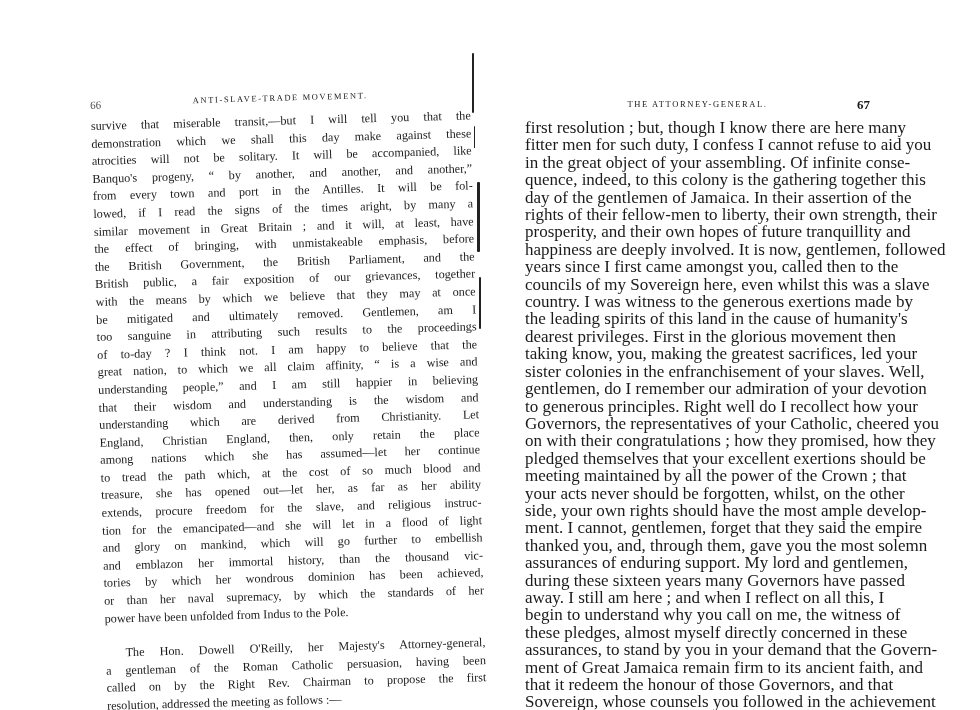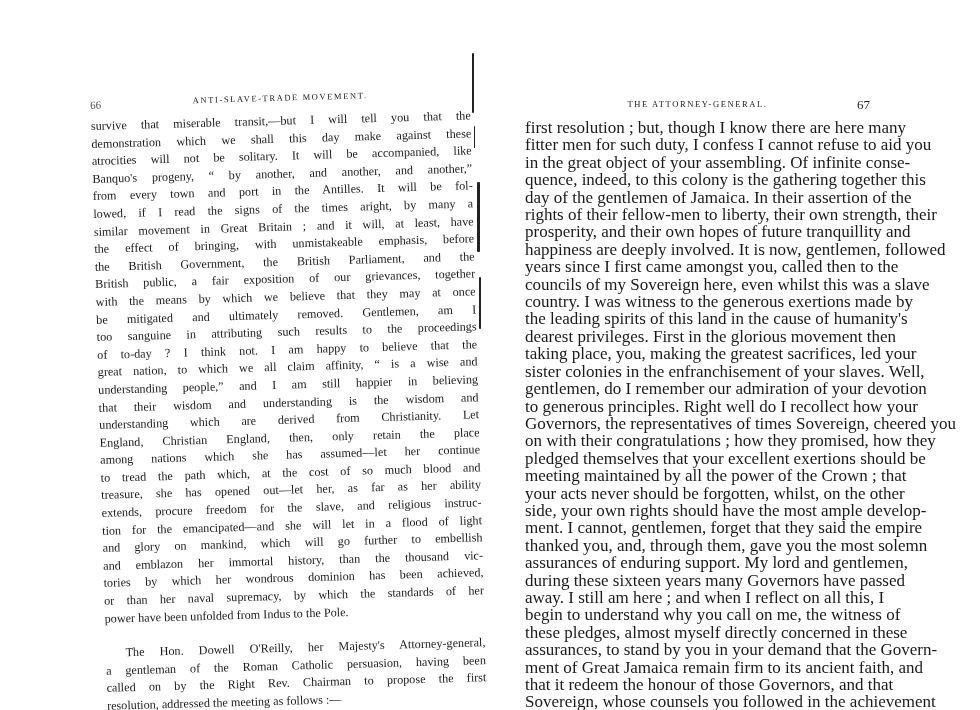--- a/index.html
+++ b/index.html
@@ -4,21 +4,21 @@
   <style>
     html, body { margin: 0; padding: 0; background: #ffffff; }
     body { width: 980px; height: 710px; position: relative; overflow: hidden;
       font-family: "Liberation Serif", "DejaVu Serif", serif; color: #1a1a1a; }
     .page { position: absolute; }
     .page-left { left: 90px; top: 96px; width: 380px; transform: rotate(-1.6deg); transform-origin: 0 0; }
     .page-right { left: 525px; top: 97px; width: 345px; }
     .running-head { position: relative; height: 16px; font-size: 8.5px; letter-spacing: 1.6px; text-transform: uppercase; }
     .running-head .title { position: absolute; left: 0; right: 0; text-align: center; top: 2px; }
     .page-left .running-head .num { position: absolute; left: 0; top: 3px; font-size: 11px; letter-spacing: 0; color: #555; }
-    .page-right .running-head .num { position: absolute; right: 0; top: 0; font-size: 13px; font-weight: normal; letter-spacing: 0; }
+    .page-right .running-head .num { position: absolute; right: 0; top: 0; font-size: 13px; font-weight: bold; letter-spacing: 0; }
     .body-text { margin-top: 6px; font-size: 12.2px; line-height: 17.6px; text-align: justify; }
     .line { display: block; white-space: nowrap; text-align: justify; text-align-last: justify; }
     .line.last { text-align-last: left; }
     .para-gap { height: 17px; }
     .indent { padding-left: 20px; }
     .gutter-mark { position: absolute; width: 2px; background: #222; border-radius: 1px; }
   </style>
 </head>
 <body>
 
@@ -88,25 +88,25 @@
       <span class="line">quence, indeed, to this colony is the gathering together this</span>
       <span class="line">day of the gentlemen of Jamaica.  In their assertion of the</span>
       <span class="line">rights of their fellow-men to liberty, their own strength, their</span>
       <span class="line">prosperity, and their own hopes of future tranquillity and</span>
       <span class="line">happiness are deeply involved.  It is now, gentlemen, followed</span>
       <span class="line">years since I first came amongst you, called then to the</span>
       <span class="line">councils of my Sovereign here, even whilst this was a slave</span>
       <span class="line">country.  I was witness to the generous exertions made by</span>
       <span class="line">the leading spirits of this land in the cause of humanity's</span>
       <span class="line">dearest privileges.  First in the glorious movement then</span>
-      <span class="line">taking place, you, making the greatest sacrifices, led your</span>
+      <span class="line">taking know, you, making the greatest sacrifices, led your</span>
       <span class="line">sister colonies in the enfranchisement of your slaves.  Well,</span>
       <span class="line">gentlemen, do I remember our admiration of your devotion</span>
       <span class="line">to generous principles.  Right well do I recollect how your</span>
-      <span class="line">Governors, the representatives of times Sovereign, cheered you</span>
+      <span class="line">Governors, the representatives of your Catholic, cheered you</span>
       <span class="line">on with their congratulations ; how they promised, how they</span>
       <span class="line">pledged themselves that your excellent exertions should be</span>
       <span class="line">meeting maintained by all the power of the Crown ; that</span>
       <span class="line">your acts never should be forgotten, whilst, on the other</span>
       <span class="line">side, your own rights should have the most ample develop-</span>
       <span class="line">ment.  I cannot, gentlemen, forget that they said the empire</span>
       <span class="line">thanked you, and, through them, gave you the most solemn</span>
       <span class="line">assurances of enduring support.  My lord and gentlemen,</span>
       <span class="line">during these sixteen years many Governors have passed</span>
       <span class="line">away.  I still am here ; and when I reflect on all this, I</span>

